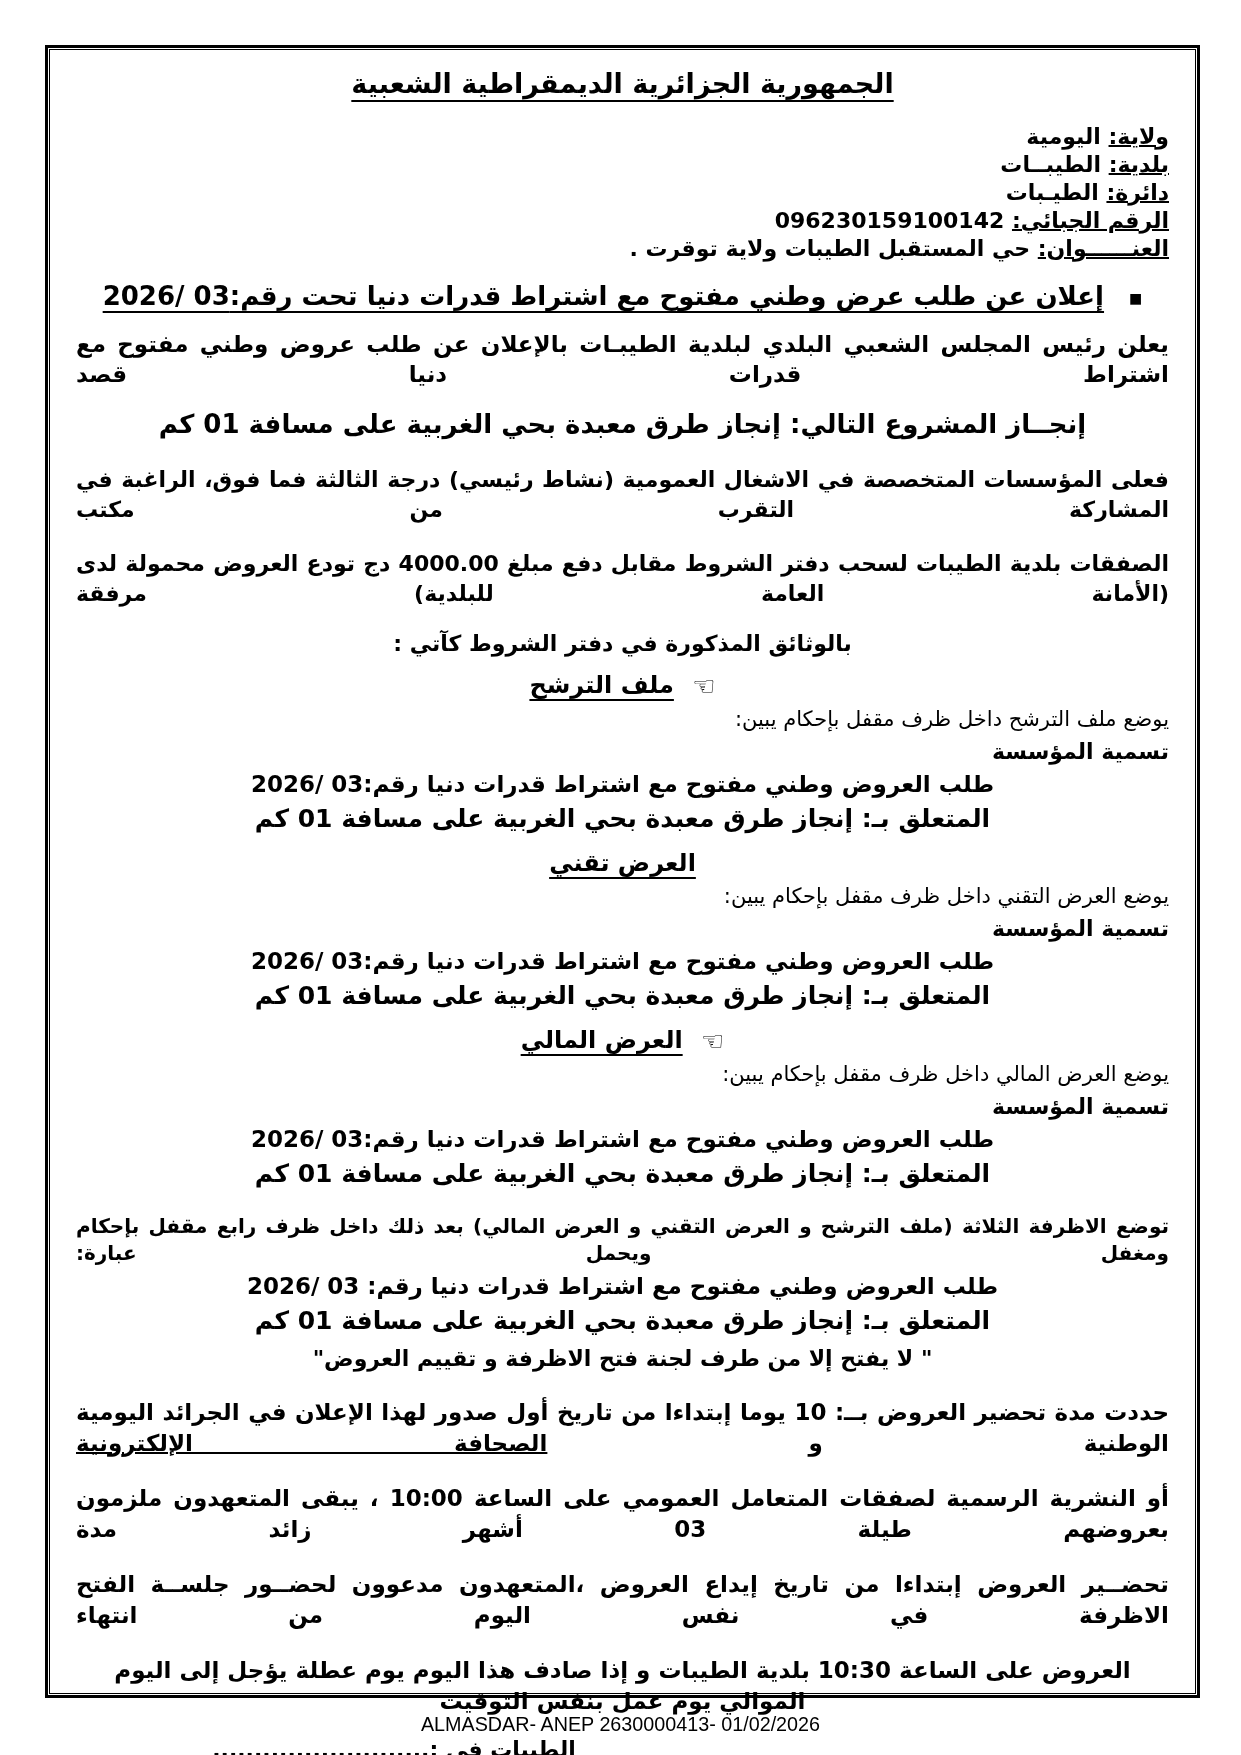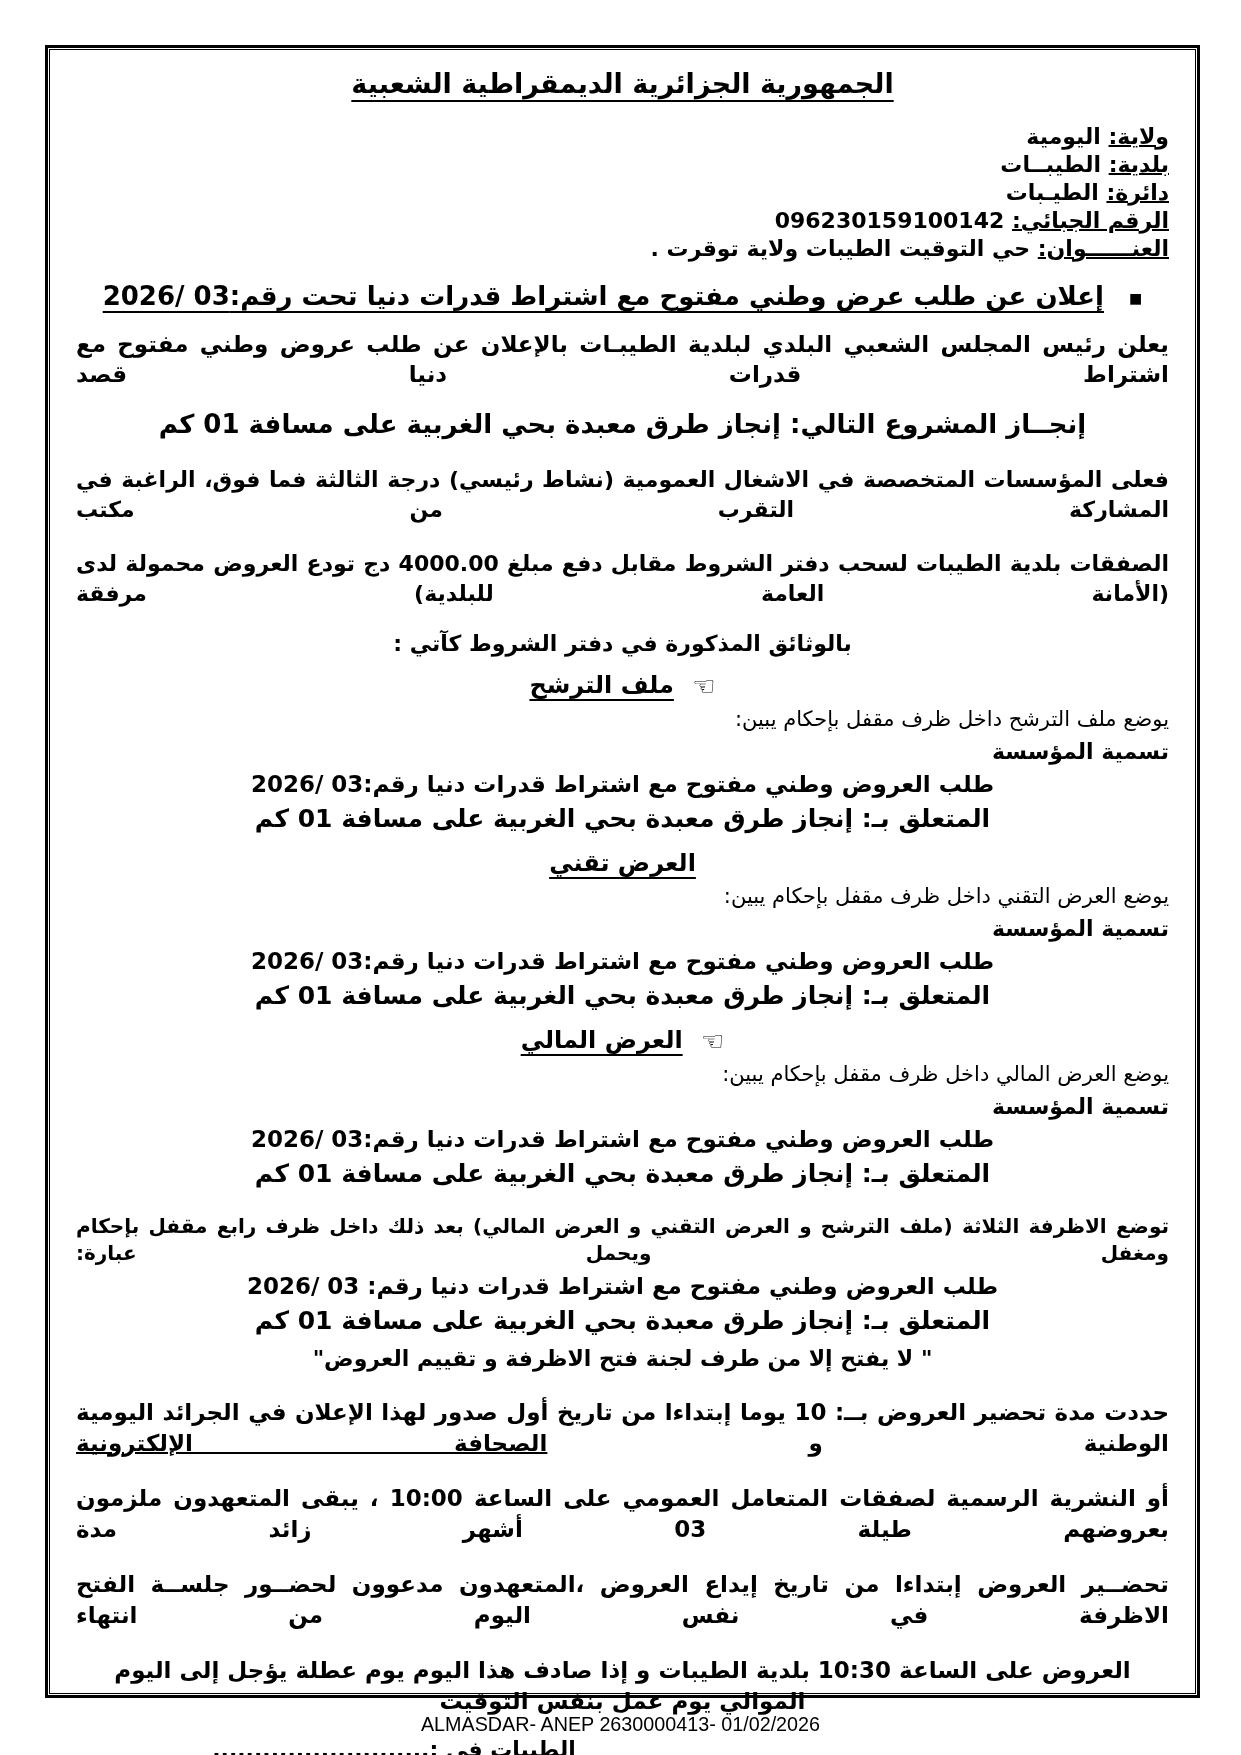--- a/index.html
+++ b/index.html
@@ -77,21 +77,21 @@
         <div class="hline">
           <span class="lbl">دائرة:</span>
           <span class="val">الطيـبات</span>
         </div>
         <div class="hline">
           <span class="lbl">الرقم الجبائي:</span>
           <span class="val">096230159100142</span>
         </div>
         <div class="hline">
           <span class="lbl">العنــــــوان:</span>
-          <span class="val">حي التوقيت الطيبات ولاية توقرت .</span>
+          <span class="val">حي المستقبل الطيبات ولاية توقرت .</span>
         </div>
       </div>
 
       <div class="notice-heading">
         <span class="bullet">■</span>
         <span class="hd"><span>إعلان عن طلب عرض وطني مفتوح مع اشتراط قدرات دنيا تحت رقم:</span><span class="ltr" dir="ltr">2026/ 03</span></span>
       </div>
 
       <div class="intro-line justify-full">يعلن رئيس المجلس الشعبي البلدي لبلدية الطيبـات بالإعلان عن طلب عروض وطني مفتوح مع اشتراط قدرات دنيا قصد</div>
 

